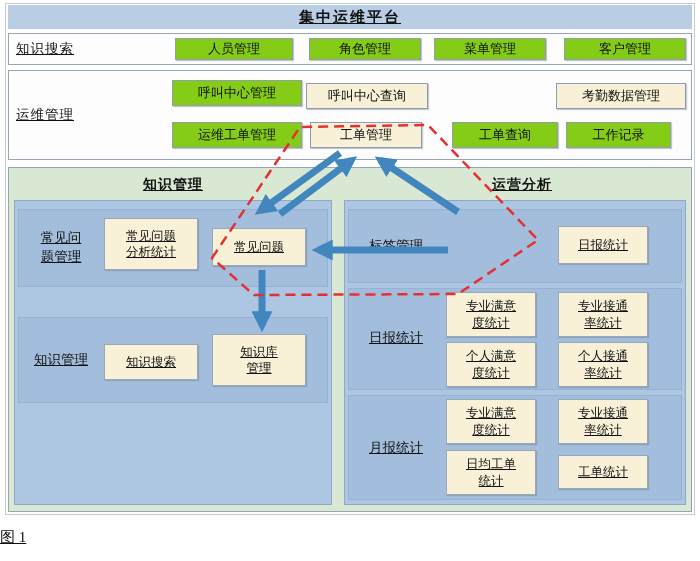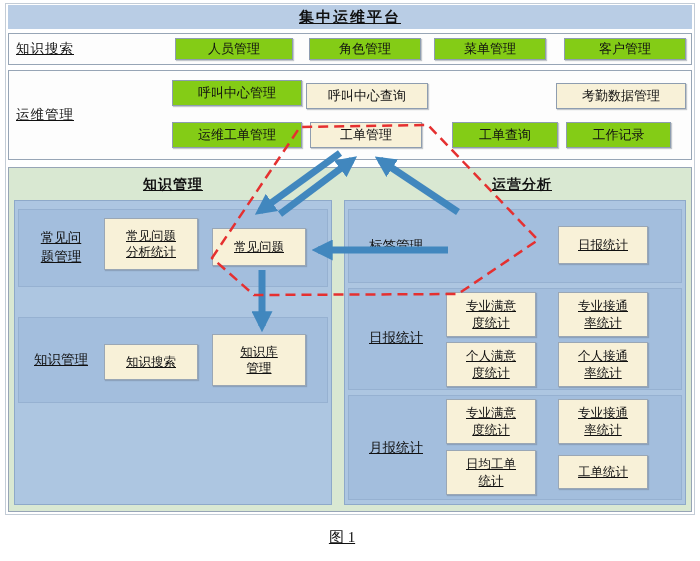--- a/index.html
+++ b/index.html
@@ -29,21 +29,21 @@
   .panel { background:#adc6e1; border:1px solid #8ea9c9; }
   .strip { background:#a3bedd; border:1px solid #96b1d1; }
 
   .glabel { display:flex; align-items:center; justify-content:center; text-align:center;
             font-size:13.5px; line-height:1.4; white-space:pre-line; }
 
   .item { display:flex; align-items:center; justify-content:center; text-align:center;
           background:#f8f1d8; border:1px solid #9aa7b5; font-size:12.5px; line-height:1.3;
           white-space:pre-line; box-shadow:1px 1px 1px rgba(90,100,115,.3); padding:1px; }
 
-  .caption { left:0; top:528px; width:684px; text-align:center; font-size:15px; }
+  .caption { left:0; top:528px; width:684px; text-align:left; font-size:15px; }
 
   .overlay { position:absolute; left:0; top:0; z-index:10; pointer-events:none; }
   .arrow { stroke:#4187be; stroke-width:7; fill:none; }
   .dashed { stroke:#e53030; stroke-width:2.5; fill:none; stroke-dasharray:10 6; stroke-linejoin:round; }
 </style>
 </head>
 <body>
 
 <div class="canvas">
 

